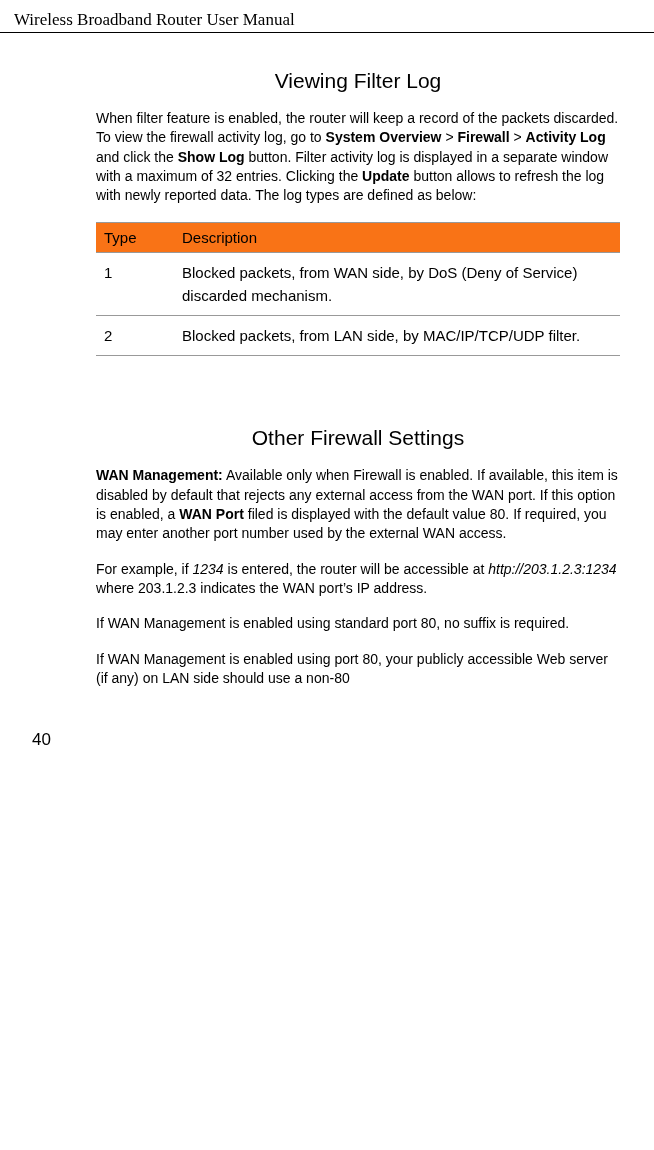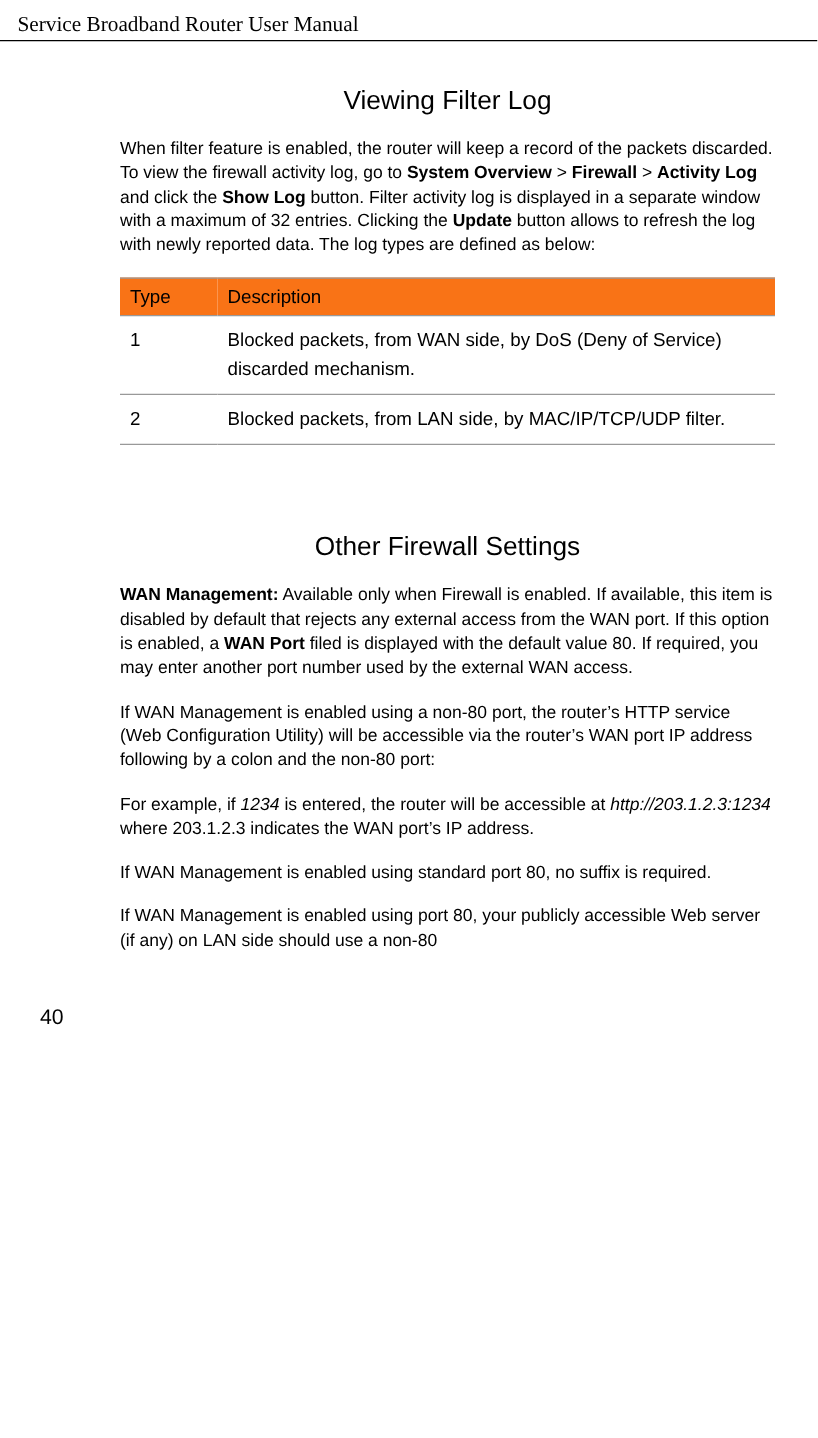--- a/index.html
+++ b/index.html
@@ -69,21 +69,21 @@
     bottom: 14px;
   }
   .footer-area {
     position: relative;
     height: 60px;
   }
 </style>
 </head>
 <body>
 
-<div class="running-head">Service Broadband Router User Manual</div>
+<div class="running-head">Wireless Broadband Router User Manual</div>
 
 <div class="page">
 
   <h2 class="section top">Viewing Filter Log</h2>
 
   <p>
     <span>When filter feature is enabled, the router will keep a record of the packets discarded. To view the firewall activity log, go to </span><span class="strong">System Overview</span><span> &gt; </span><span class="strong">Firewall</span><span> &gt; </span><span class="strong">Activity Log</span><span> and click the </span><span class="strong">Show Log</span><span> button. Filter activity log is displayed in a separate window with a maximum of 32 entries. Clicking the </span><span class="strong">Update</span><span> button allows to refresh the log with newly reported data. The log types are defined as below:</span>
   </p>
 
   <table class="logtable">
@@ -108,21 +108,20 @@
       </tr>
     </tbody>
   </table>
 
   <h2 class="section spaced">Other Firewall Settings</h2>
 
   <p>
     <span class="strong">WAN Management:</span><span> Available only when Firewall is enabled. If available, this item is disabled by default that rejects any external access from the WAN port. If this option is enabled, a </span><span class="strong">WAN Port</span><span> filed is displayed with the default value 80. If required, you may enter another port number used by the external WAN access.</span>
   </p>
 
-  <p>If WAN Management is enabled using a non-80 port, the router’s HTTP service (Web Configuration Utility) will be accessible via the router’s WAN port IP address following by a colon and the non-80 port:</p>
 
 
   <p>
     <span>For example, if </span><span class="ital">1234</span><span> is entered, the router will be accessible at </span><span class="ital">http://203.1.2.3:1234</span><span> where 203.1.2.3 indicates the WAN port’s IP address.</span>
   </p>
 
   <p>If WAN Management is enabled using standard port 80, no suffix is required.</p>
 
   <p>If WAN Management is enabled using port 80, your publicly accessible Web server (if any) on LAN side should use a non-80</p>
 

